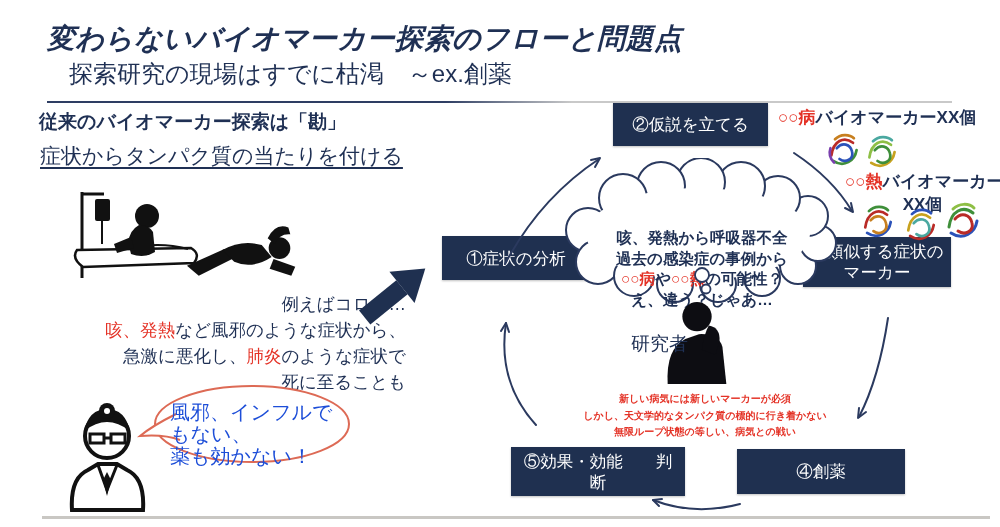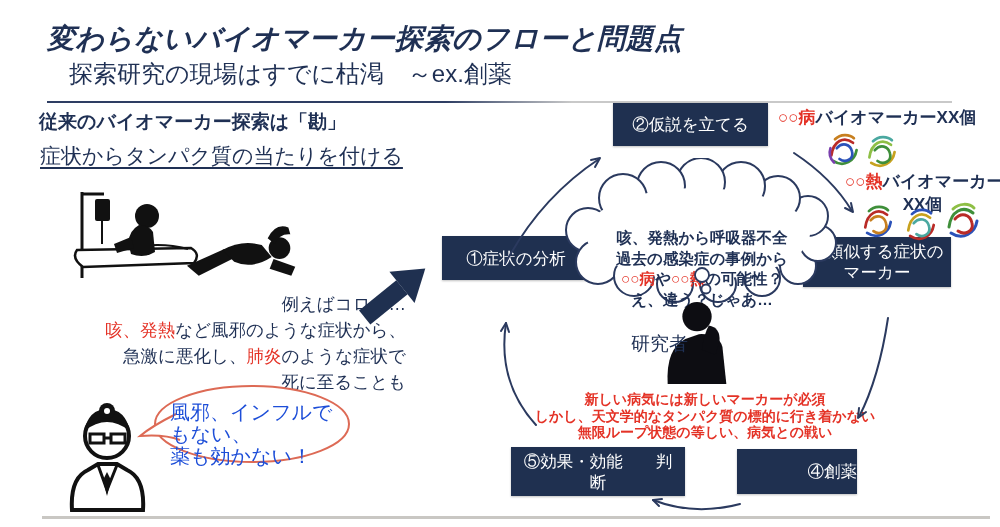--- a/index.html
+++ b/index.html
@@ -17,21 +17,21 @@
   .para{font-size:17.5px;line-height:26px;}
   .divider{height:2px;background:linear-gradient(to right,#2e3e63 0%,#2e3e63 44%,#c9c9c9 58%,#c9c9c9 100%);}
   .bottom-line{height:3px;background:#c9c7c3;}
   .step-box{
     background:#1f3050;color:#ffffff;border-radius:0;
     display:flex;flex-direction:column;align-items:center;justify-content:center;
     font-size:16.5px;line-height:21px;text-align:center;font-weight:500;
     box-shadow:0 1px 2px rgba(0,0,0,0.25);
   }
   .cloud-text{font-size:15.5px;font-weight:600;line-height:20.5px;text-align:center;}
-  .problem-text{font-size:14px;font-weight:600;line-height:16.5px;text-align:center;color:#e43226;}
+  .problem-text{font-size:10px;font-weight:600;line-height:16.5px;text-align:center;color:#e43226;}
   .bubble-text{font-size:20px;line-height:22px;text-align:left;color:#1d4ed8;}
   .marker-label{font-size:17px;font-weight:600;white-space:nowrap;}
   .researcher-label{font-size:19px;font-weight:500;}
   svg{display:block;}
 </style>
 </head>
 <body>
 
 <div id="canvas">
 
@@ -101,21 +101,21 @@
   <div class="abs step-box" style="left:442px;top:236px;width:148px;height:44px;">
     <div>①症状の分析</div>
   </div>
   <div class="abs step-box" style="left:613px;top:103px;width:155px;height:43px;">
     <div>②仮説を立てる</div>
   </div>
   <div class="abs step-box" style="left:803px;top:237px;width:148px;height:50px;">
     <div>③類似する症状の</div>
     <div>マーカー</div>
   </div>
-  <div class="abs step-box" style="left:737px;top:449px;width:120px;height:45px;align-items:flex-end;">
+  <div class="abs step-box" style="left:737px;top:449px;width:168px;height:45px;">
     <div>④創薬</div>
   </div>
   <div class="abs step-box" style="left:511px;top:447px;width:174px;height:49px;">
     <div>⑤効果・効能　　判</div>
     <div>断</div>
   </div>
 
   <svg class="abs" style="left:548px;top:158px;" width="300" height="150" viewBox="0 0 300 150">
     <g fill="#fff" stroke="#2b3a5f" stroke-width="2">
       <circle cx="40" cy="72" r="22"></circle>

